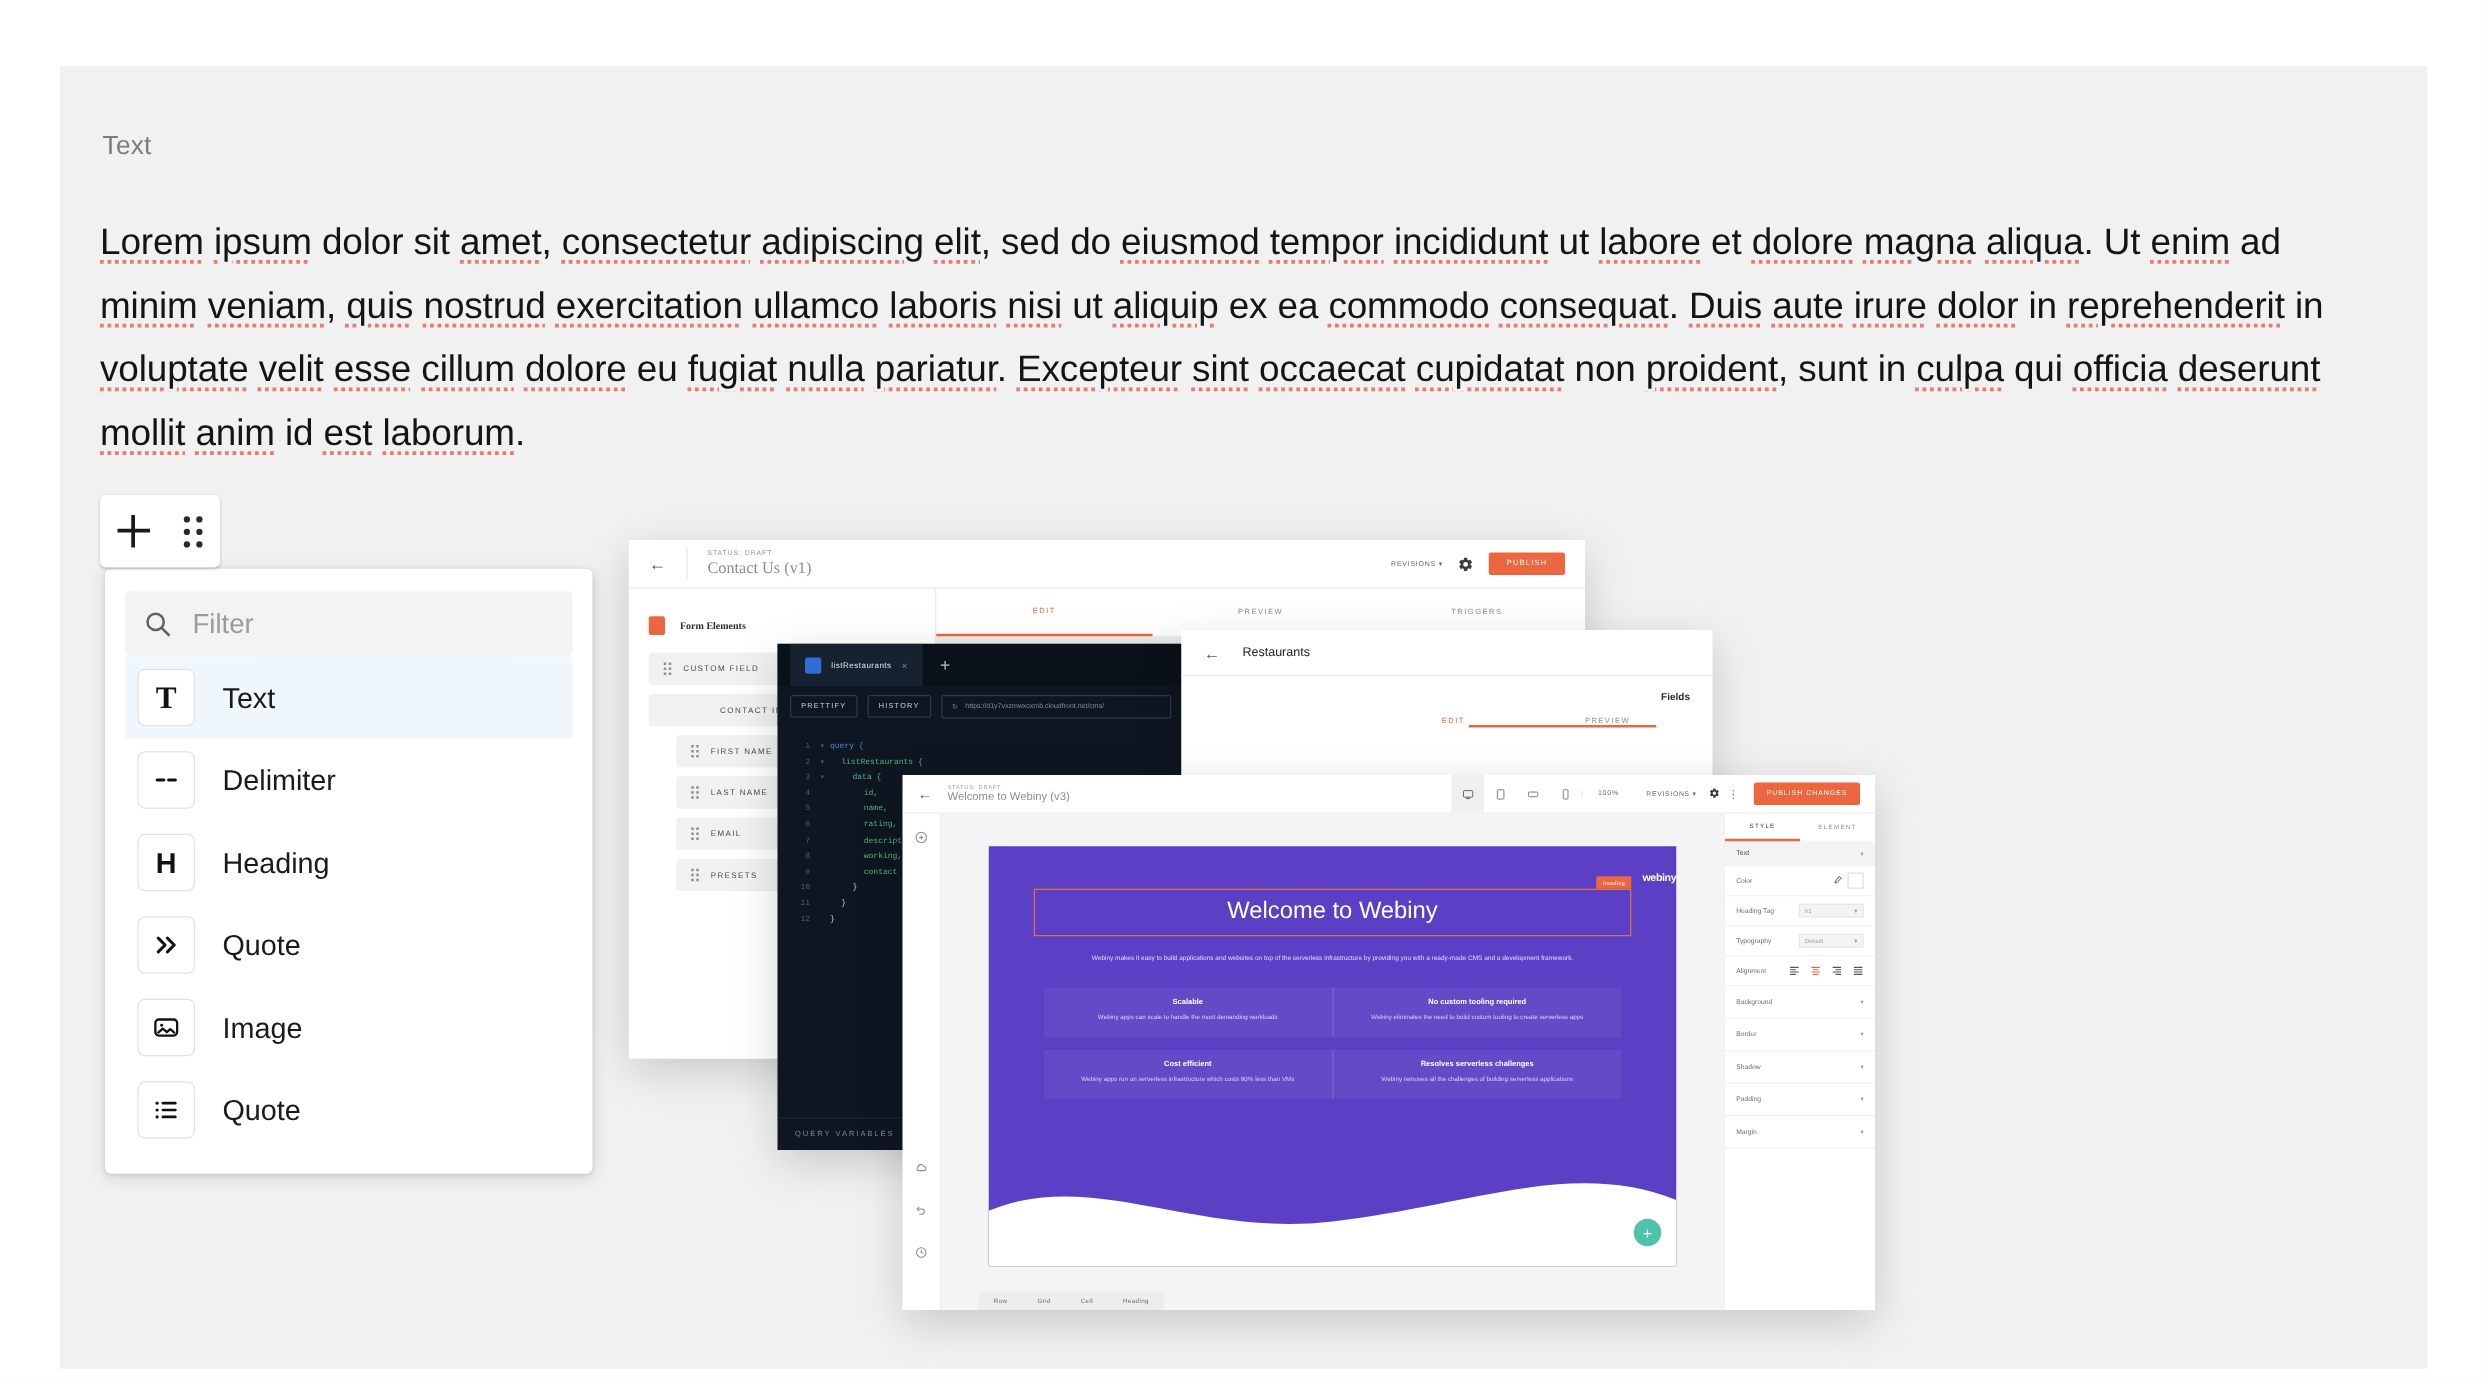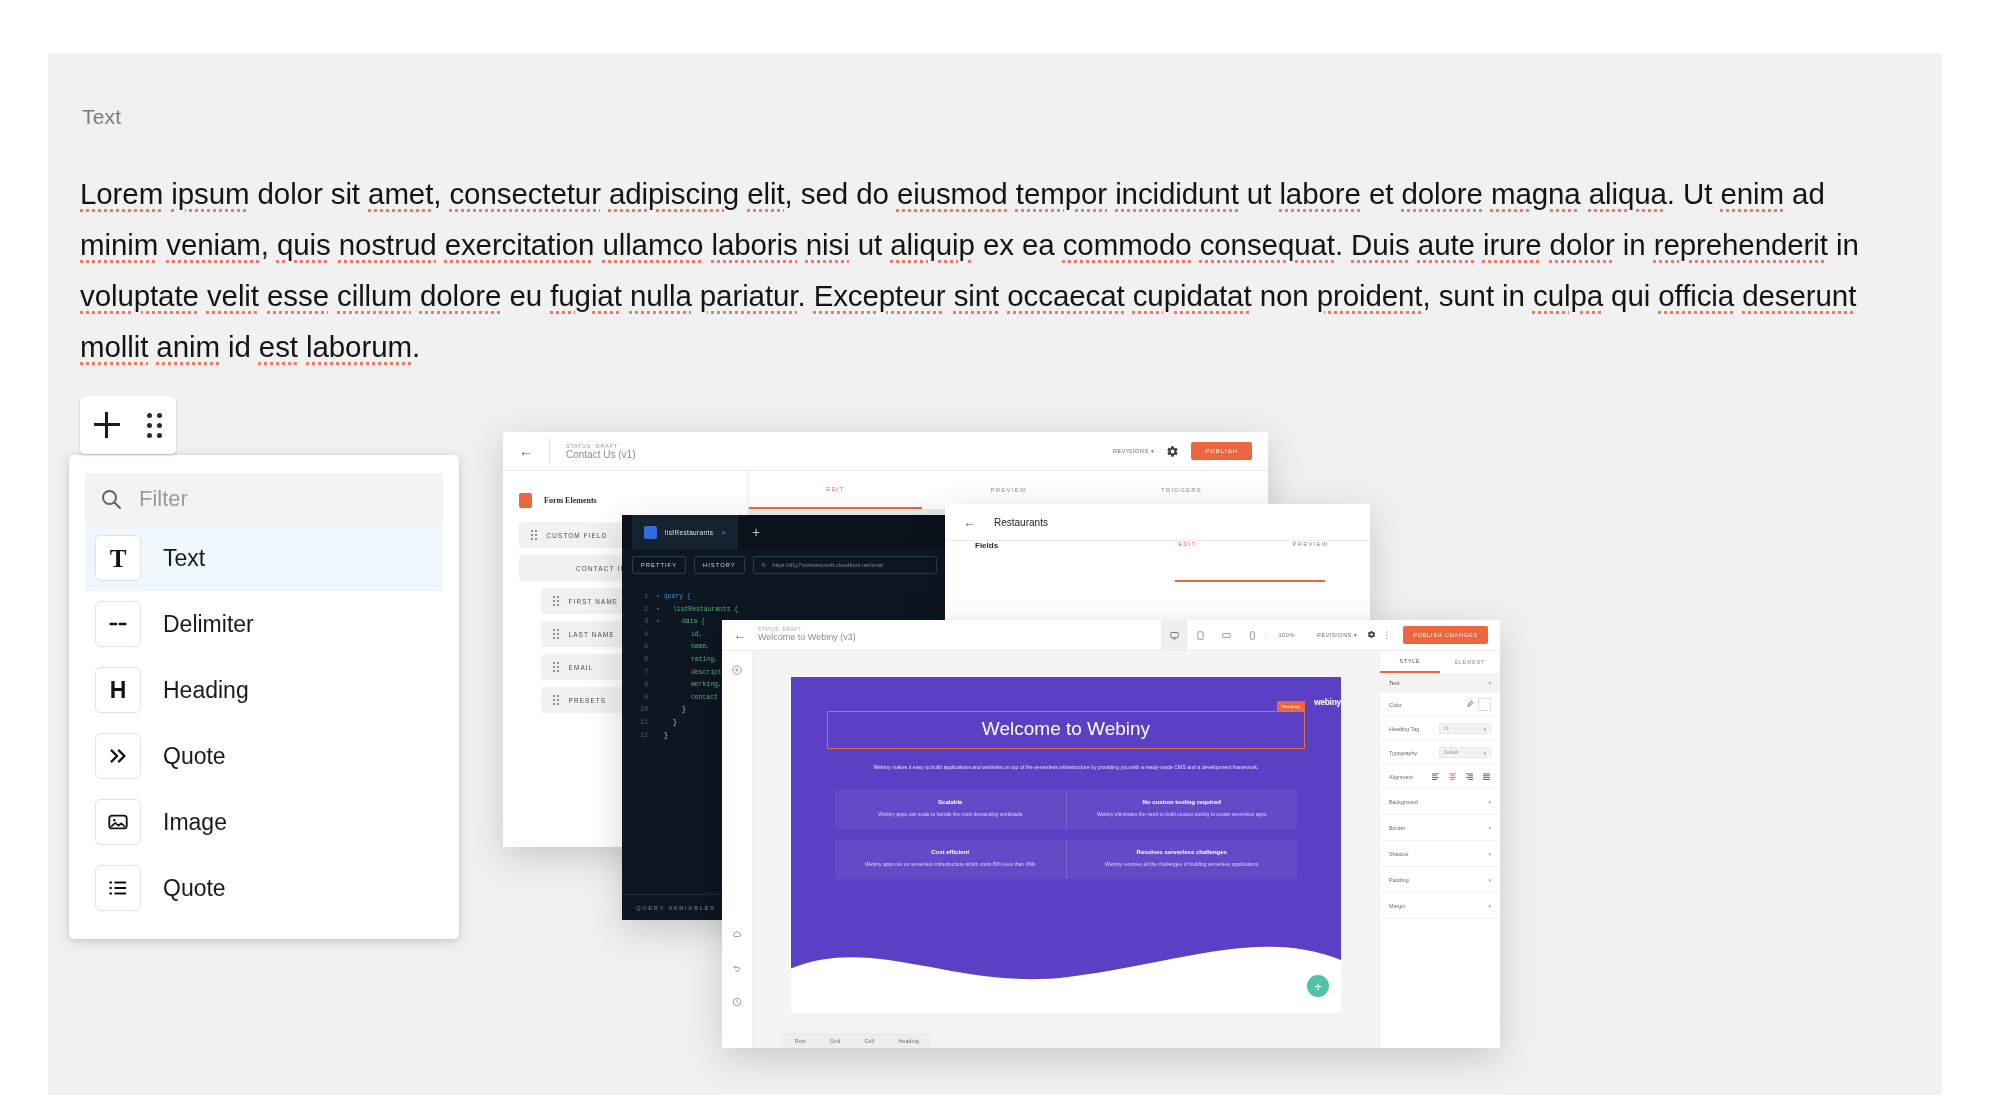--- a/index.html
+++ b/index.html
@@ -84,21 +84,21 @@
     grid-template-rows: repeat(3, 5px);
     gap: 5px;
   }
   .grip-ico i {
     width: 5px; height: 5px; border-radius: 50%; background: #2a2a2a; display: block;
   }
 
   
   .panel {
     position: absolute;
-    left: 69px;
+    left: 84px;
     top: 455px;
     width: 390px;
     background: #ffffff;
     border-radius: 5px;
     box-shadow: 0 3px 14px rgba(0,0,0,.12), 0 1px 4px rgba(0,0,0,.10);
     padding: 18px 16px 18px 16px;
     box-sizing: border-box;
     z-index: 39;
   }
   .searchrow {
@@ -152,21 +152,21 @@
     font-size: 6px;
     color: #444;
   }
 
   
   .w-form { left: 503px; top: 432px; width: 765px; height: 415px; }
   .wf-top { height: 38px; display: flex; align-items: center; padding: 0 16px; border-bottom: 1px solid #ececec; }
   .wf-back { font-size: 14px; color: #5a5a5a; margin-right: 16px; }
   .wf-div { width: 1px; height: 26px; background: #e6e6e6; margin-right: 16px; }
   .wf-status { font-size: 5.4px; color: #999; letter-spacing: .8px; }
-  .wf-title { font-size: 10px; color: #1c1c1c; font-weight: bold; }
+  .wf-title { font-size: 13px; color: #1c1c1c; font-weight: bold; font-family: Liberation Serif, serif; }
   .wf-title span { font-weight: normal; color: #8d8d8d; }
   .wf-right { margin-left: auto; display: flex; align-items: center; gap: 12px; }
   .wf-rev { font-size: 5.6px; color: #6a6a6a; letter-spacing: .6px; }
   .gear { width: 13px; height: 13px; }
   .btn-pub {
     background: #ec6740; color: #fff; font-size: 6px; letter-spacing: 1px;
     padding: 6px 14px; border-radius: 2px;
   }
   .wf-body { display: flex; height: 377px; }
   .wf-side { width: 245px; border-right: 1px solid #ececec; padding: 14px 0 0 0; }
@@ -204,21 +204,21 @@
   .gql-fold { width: 8px; color: #51606f; }
   .kw { color: #3f8fd6; }
   .fn { color: #54b581; }
   .gql-vars { position: absolute; left: 0; bottom: 0; width: 100%; height: 26px; border-top: 1px solid #1d2936; display:flex; align-items:center; padding-left: 14px; font-size: 6px; letter-spacing: 1.6px; color: #7e8b99; box-sizing:border-box; }
 
   
   .w-cm { left: 945px; top: 504px; width: 425px; height: 300px; }
   .cm-top { height: 36px; display: flex; align-items: center; padding: 0 18px; border-bottom: 1px solid #ececec; gap: 18px; }
   .cm-back { font-size: 13px; color: #5a5a5a; }
   .cm-title { font-size: 10px; color: #222; }
-  .cm-row { display: flex; align-items: flex-start; height: 34px; padding: 0 18px; gap: 12px; }
+  .cm-row { display: flex; align-items: flex-end; height: 34px; padding: 0 18px; gap: 12px; flex-direction: column; }
   .cm-sq { width: 13px; height: 15px; background: #ec6740; border-radius: 2px; }
   .cm-lbl { font-size: 8px; color: #2b2b2b; font-weight: bold; }
   .cm-tabs { display: flex; margin-left: 120px; }
   .cm-tab { font-size: 6px; letter-spacing: 1.2px; color: #8b8b8b; padding: 0 48px; }
   .cm-tab.on { color: #ec6740; }
   .cm-underline { position:absolute; left: 230px; top: 76px; width: 150px; height: 2px; background: #ec6740; }
 
   
   .w-pb { left: 722px; top: 620px; width: 778px; height: 428px; }
   .pb-top { height: 30px; display: flex; align-items: center; padding: 0 12px; border-bottom: 1px solid #ededed; }

